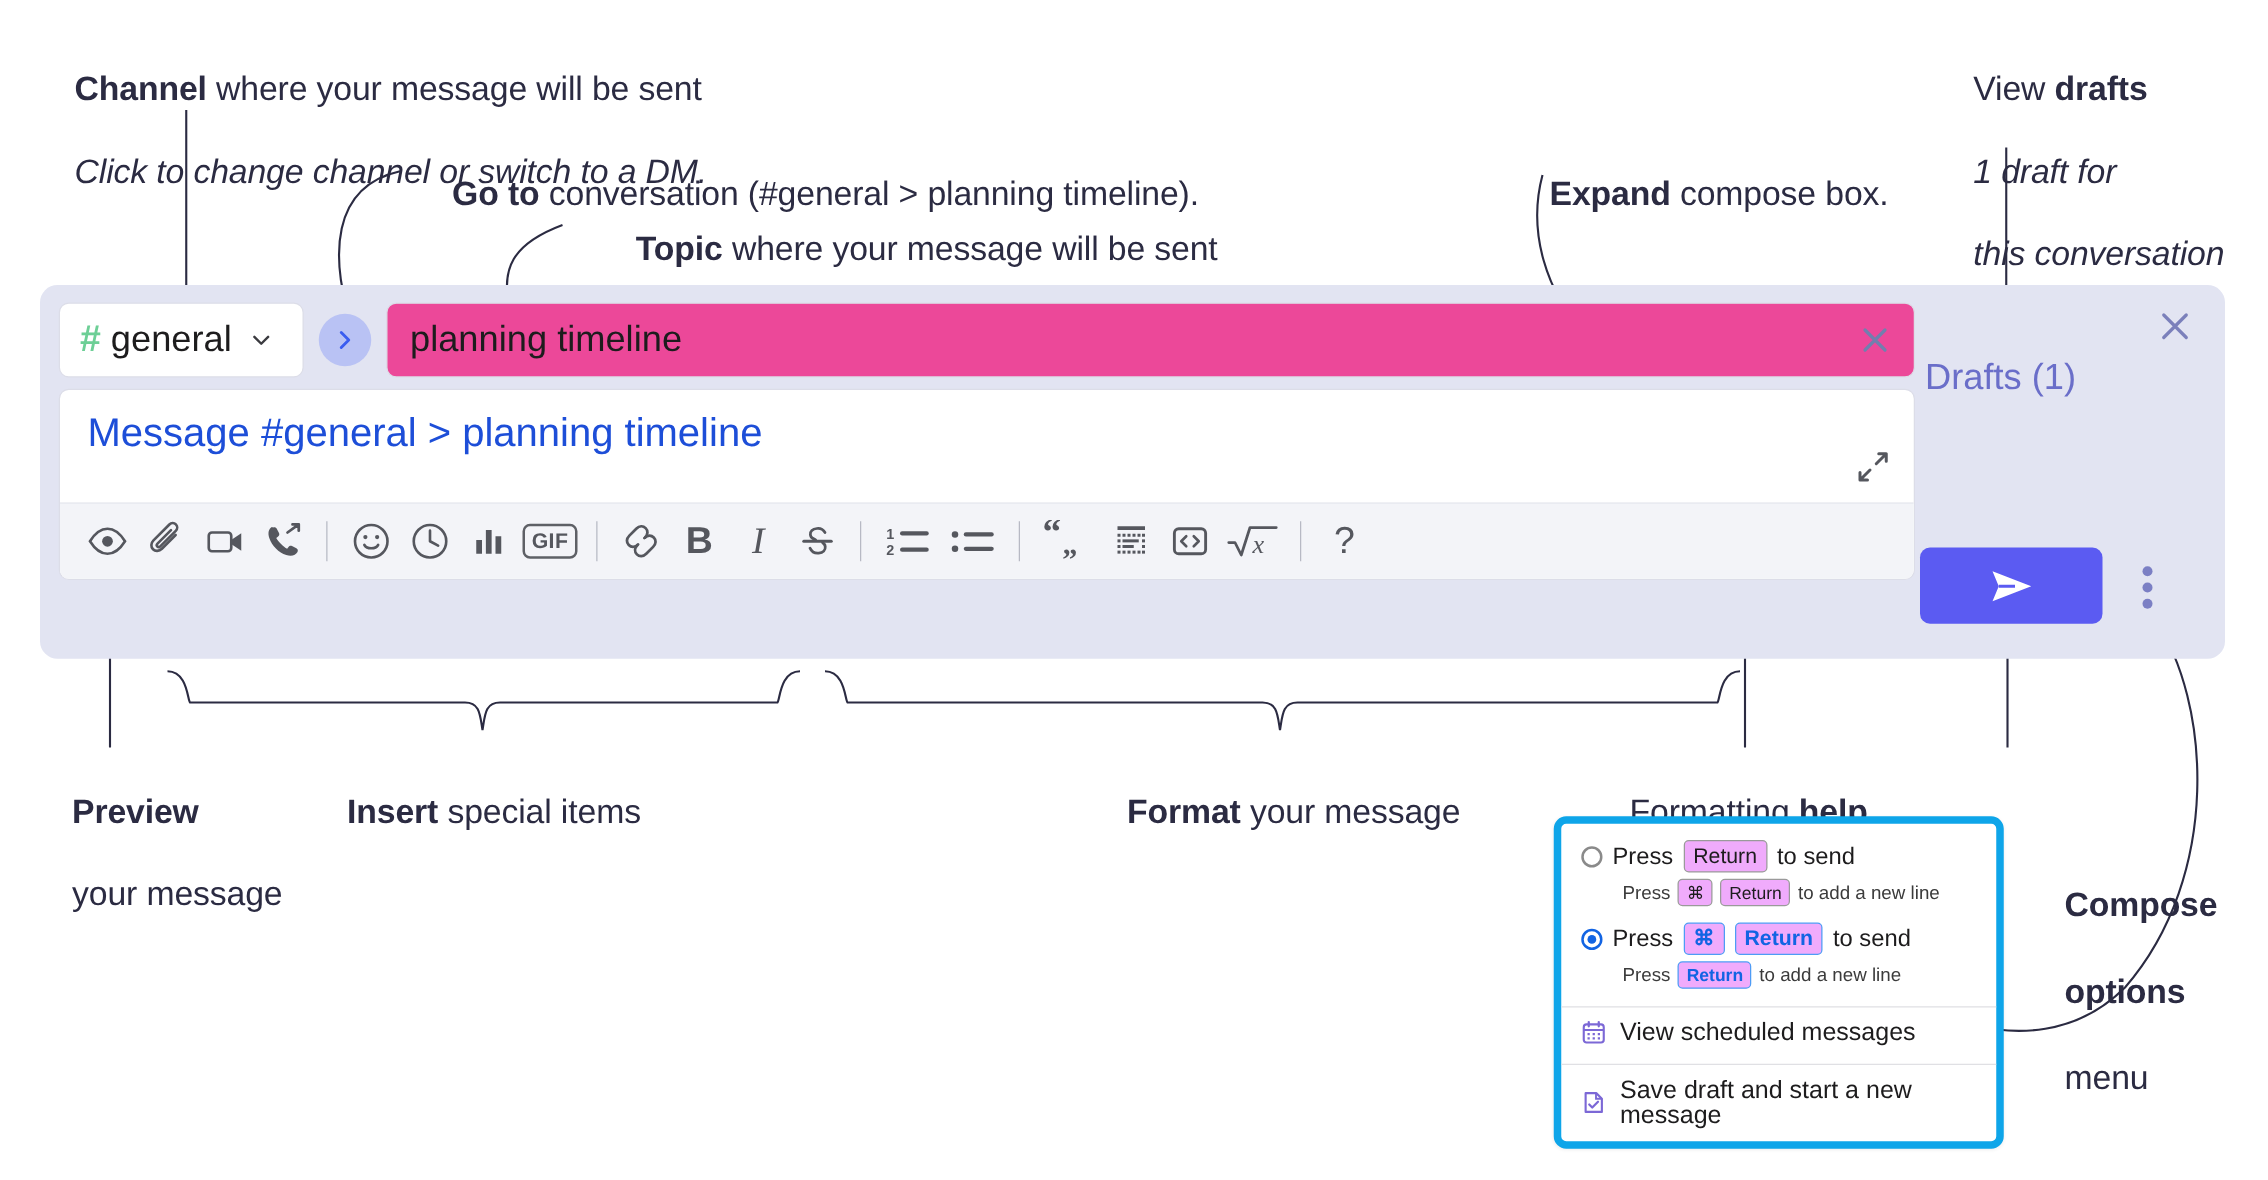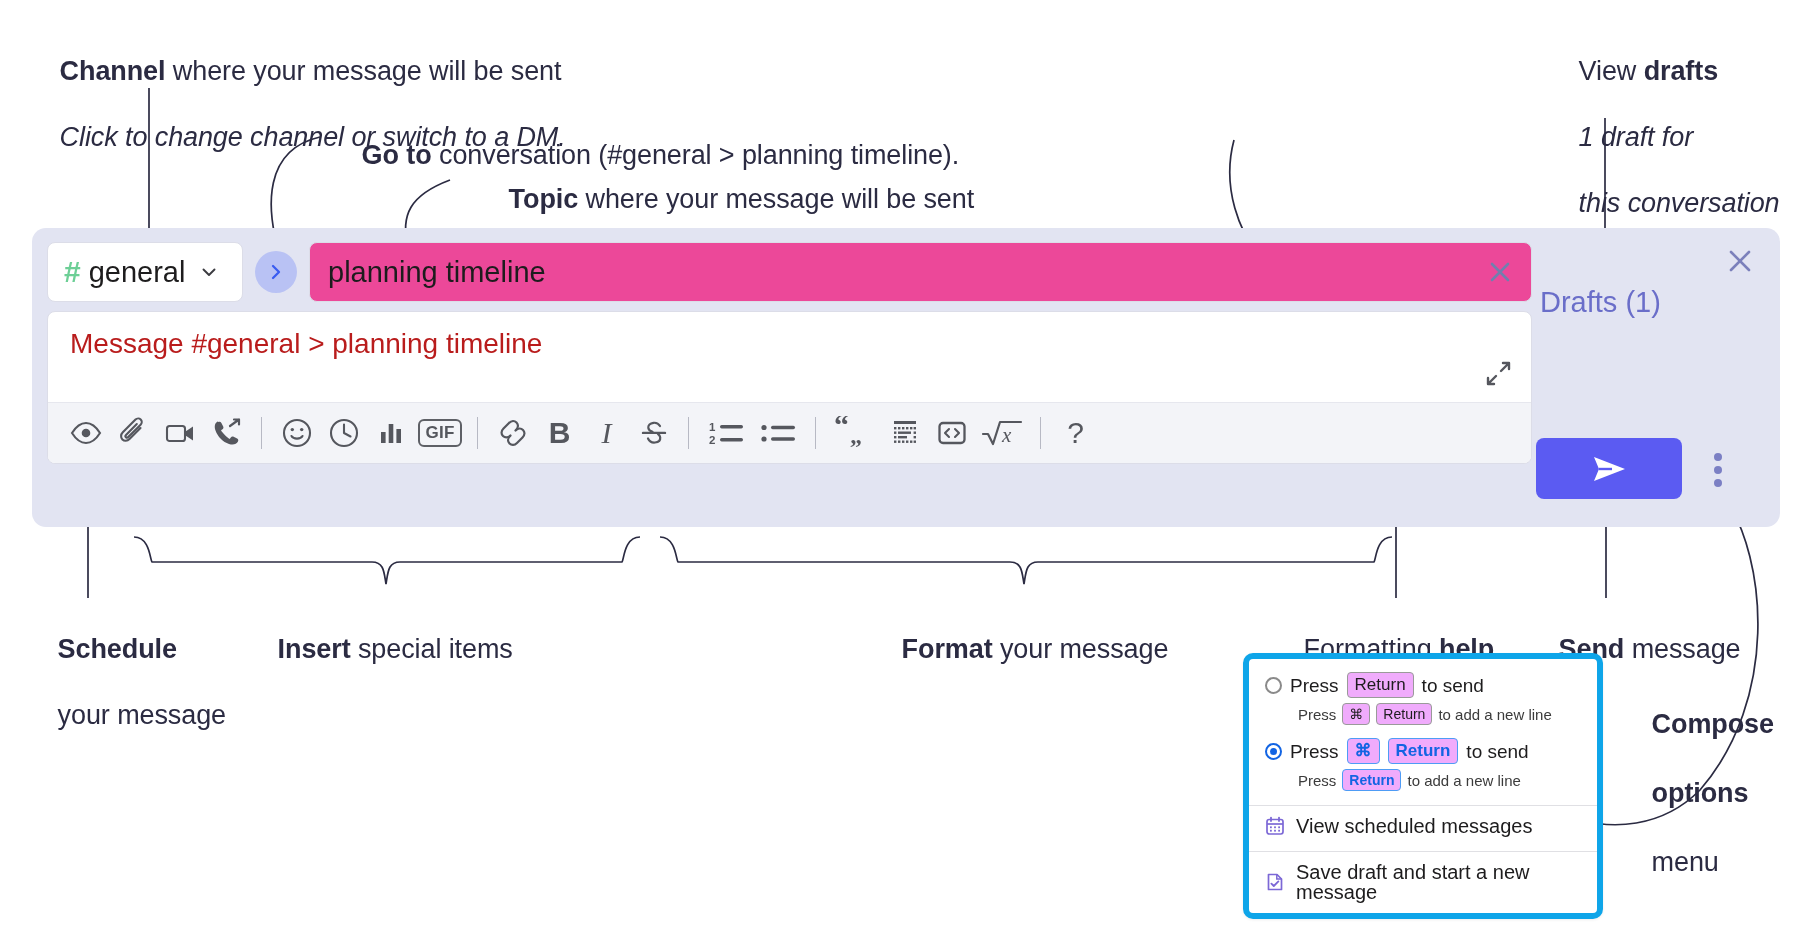--- a/index.html
+++ b/index.html
@@ -121,22 +121,22 @@
     border: 1px solid #dcdde8;
     border-radius: 8px;
     overflow: hidden;
   }
   .msg-area {
     position: relative;
     height: 90px;
     padding: 18px 20px 0 22px;
   }
   .msg-placeholder {
-    font-size: 28px;
-    color: #b91c1c;
+    font-size: 32px;
+    color: #1d4ed8;
     line-height: 1;
   }
   .expand-btn {
     position: absolute;
     right: 14px; top: 46px;
     width: 34px; height: 34px;
     cursor: pointer;
   }
   
   .toolbar {
@@ -342,47 +342,47 @@
   </div>
 
   <div class="anno" style="left:332px; top:106px;">
     <span style="font-weight:700">Go to</span><span> conversation (#general &gt; planning timeline).</span>
   </div>
 
   <div class="anno" style="left:479px; top:150px;">
     <span style="font-weight:700">Topic</span><span> where your message will be sent</span>
   </div>
 
+  <div class="anno" style="left:1210px; top:106px;">
+    <span style="font-weight:700">Expand</span><span> compose box.</span>
+  </div>
 
   <div class="anno" style="left:1549px; top:22px;">
     <span>View </span><span style="font-weight:700">drafts</span><br>
     <span class="it">1 draft for</span><br>
     <span class="it">this conversation</span>
   </div>
 
   <div class="anno" style="left:28px; top:600px;">
-    <span style="font-weight:700">Schedule</span><br>
+    <span style="font-weight:700">Preview</span><br>
     <span>your message</span>
   </div>
 
   <div class="anno" style="left:248px; top:600px;">
     <span style="font-weight:700">Insert</span><span> special items</span>
   </div>
 
   <div class="anno" style="left:872px; top:600px;">
     <span style="font-weight:700">Format</span><span> your message</span>
   </div>
 
   <div class="anno" style="left:1274px; top:600px;">
     <span>Formatting </span><span style="font-weight:700">help</span>
   </div>
 
-  <div class="anno" style="left:1529px; top:600px;">
-    <span style="font-weight:700">Send</span><span> message</span>
-  </div>
 
   <div class="anno" style="left:1622px; top:672px; line-height:1.28;">
     <span style="font-weight:700">Compose</span><br>
     <span style="font-weight:700">options</span><br>
     <span>menu</span>
   </div>
 
   <div id="compose">
 
     <div id="compose-inner">

